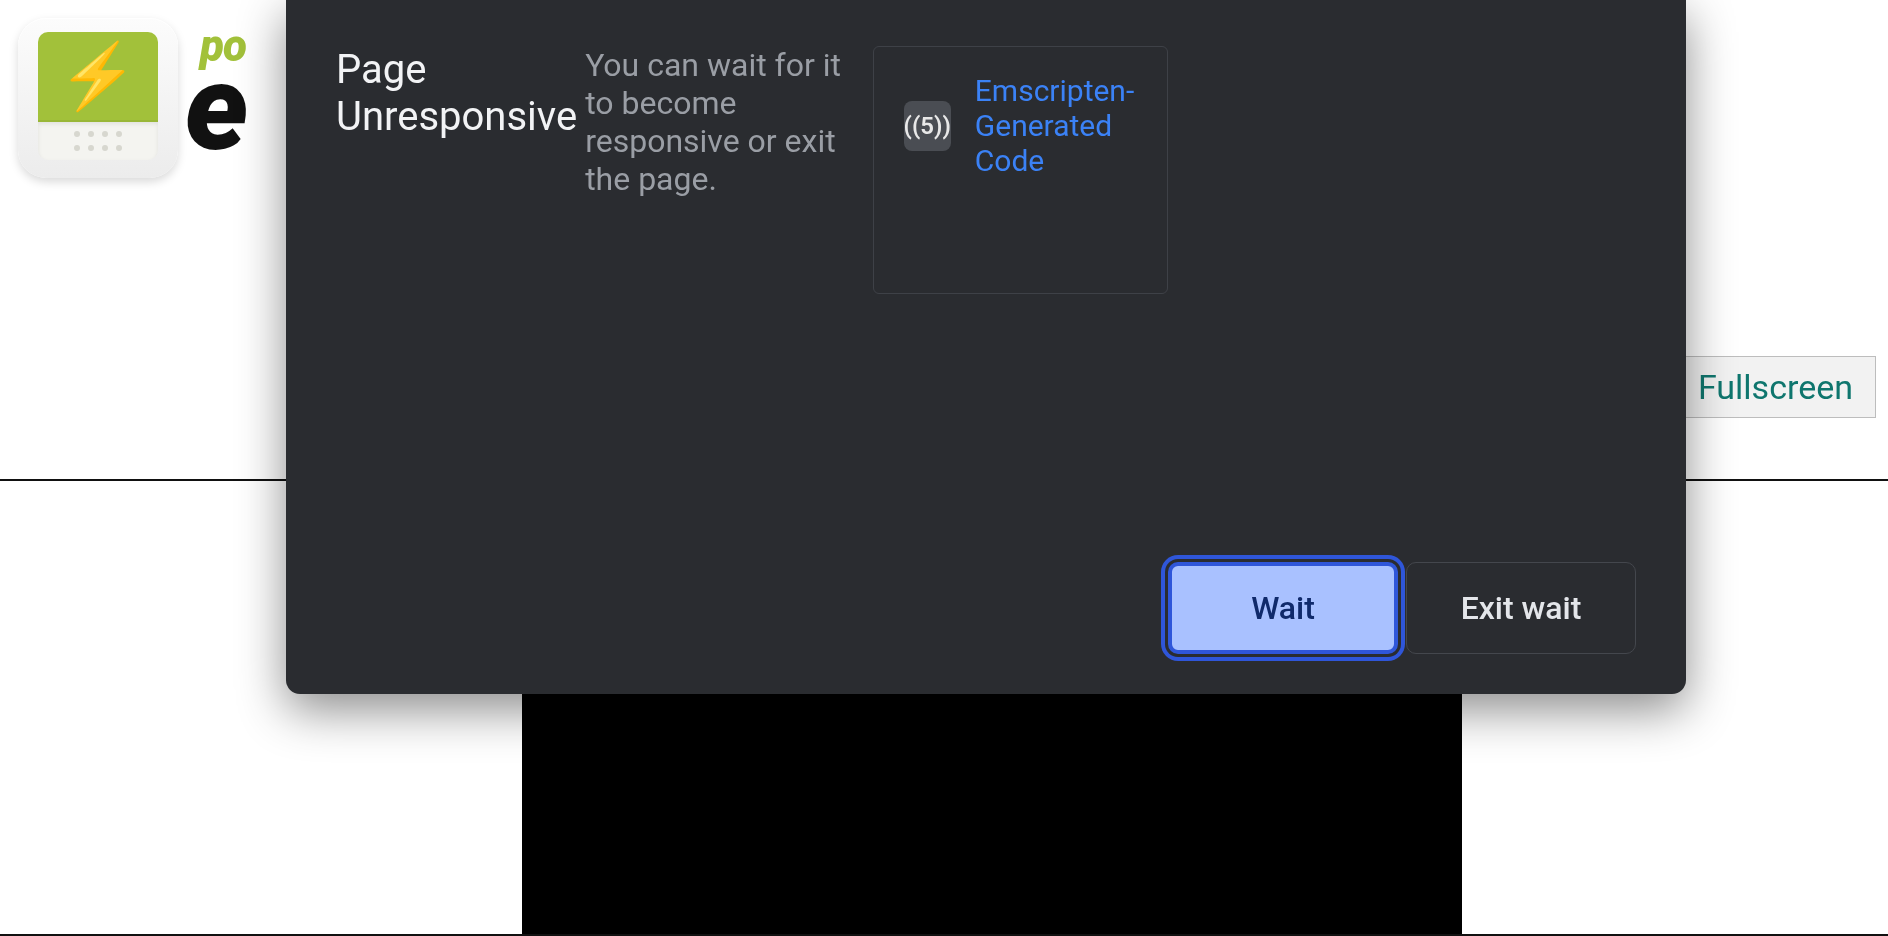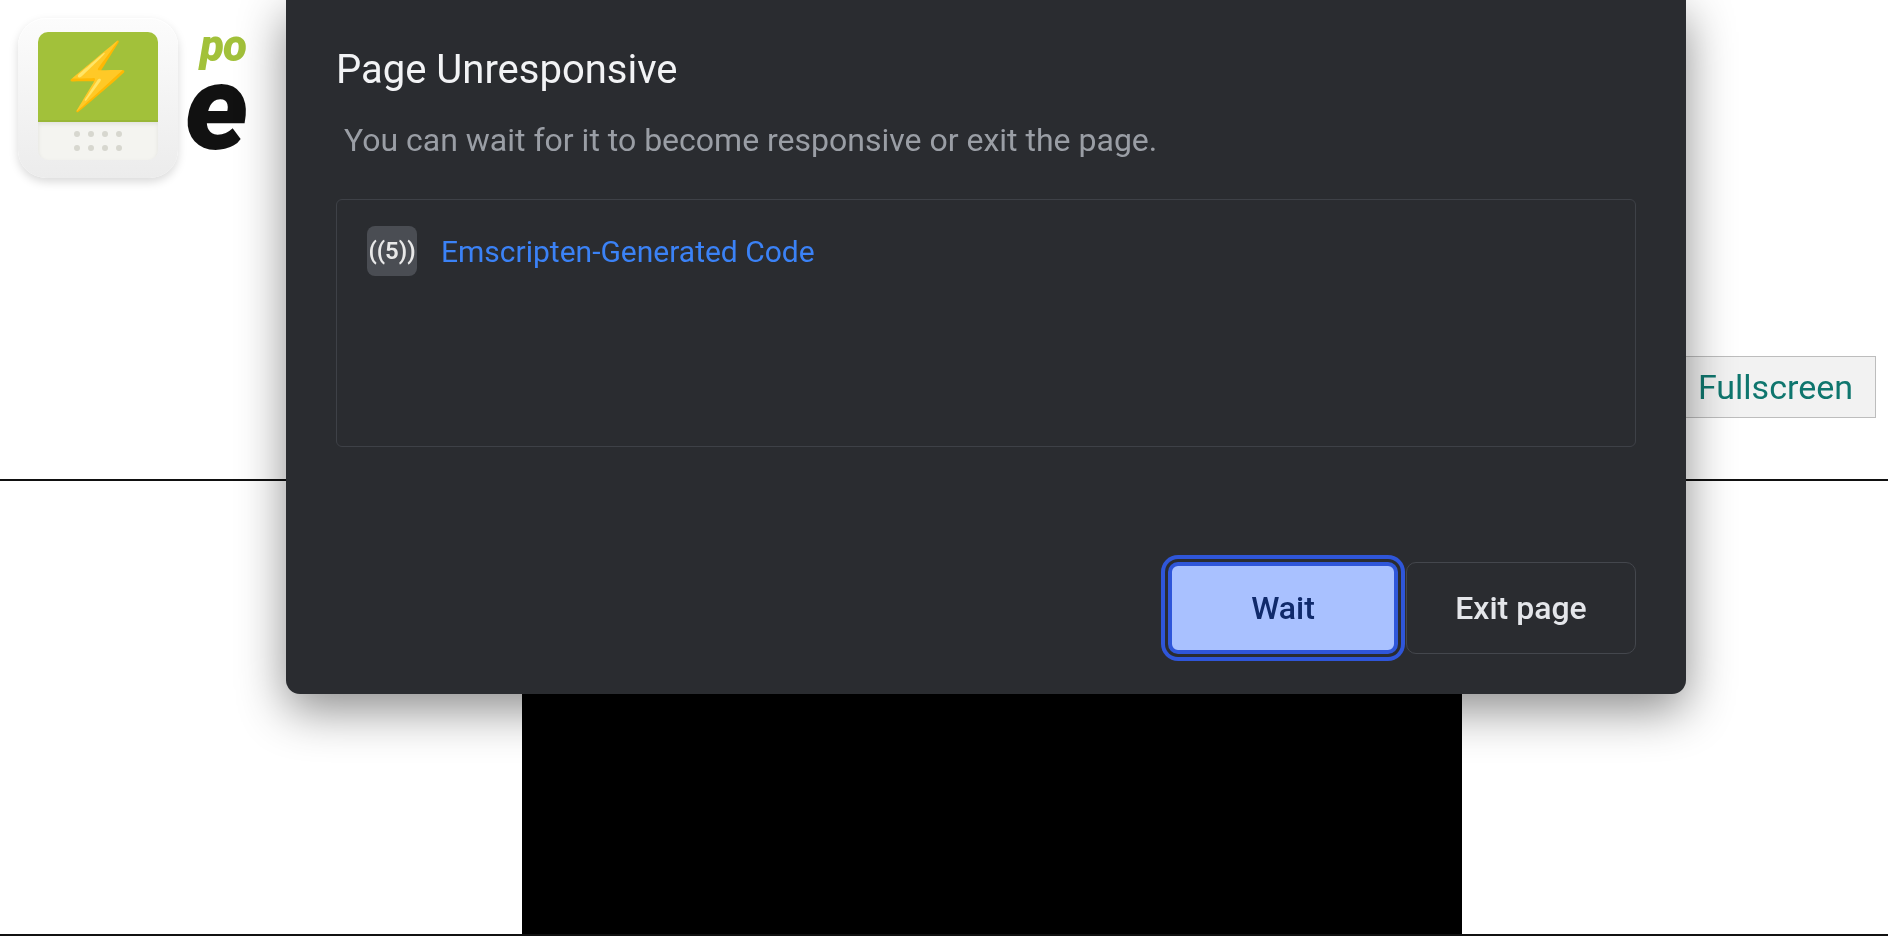--- a/index.html
+++ b/index.html
@@ -51,21 +51,21 @@
     position:absolute; left:522px; top:482px; width:940px; height:454px; background:#000;
   }
 
   
   .dialog {
     position:absolute; left:286px; top:0; width:1400px; height:694px;
     background:#2a2c30; border-radius:0 0 14px 14px;
     box-shadow: 0 16px 48px rgba(0,0,0,.45);
     color:#e9eaec;
     padding: 46px 50px 40px 50px;
-    display:flex; flex-direction:column;
+    display:flex; flex-direction:row;
   }
   .dlg-title { font-size:40px; font-weight:400; color:#f2f3f5; margin-bottom:28px; }
   .dlg-sub   { font-size:32px; color:#9a9ea5; margin-bottom:40px;margin-left:8px; }
 
   .dlg-list {
     border:1px solid #3e4147; border-radius:6px; height:248px;
     padding:26px 30px;
   }
   .dlg-item { display:flex; align-items:center; gap:24px; }
   .dlg-item-icon {
@@ -132,15 +132,15 @@
     <div class="dlg-item">
       <div class="dlg-item-icon">
         <span>((5))</span>
       </div>
       <div class="dlg-item-label">Emscripten-Generated Code</div>
     </div>
   </div>
 
   <div class="dlg-actions">
     <button class="btn btn-primary">Wait</button>
-    <button class="btn btn-secondary">Exit page</button>
+    <button class="btn btn-secondary">Exit wait</button>
   </div>
 </div>
 
 </body></html>

